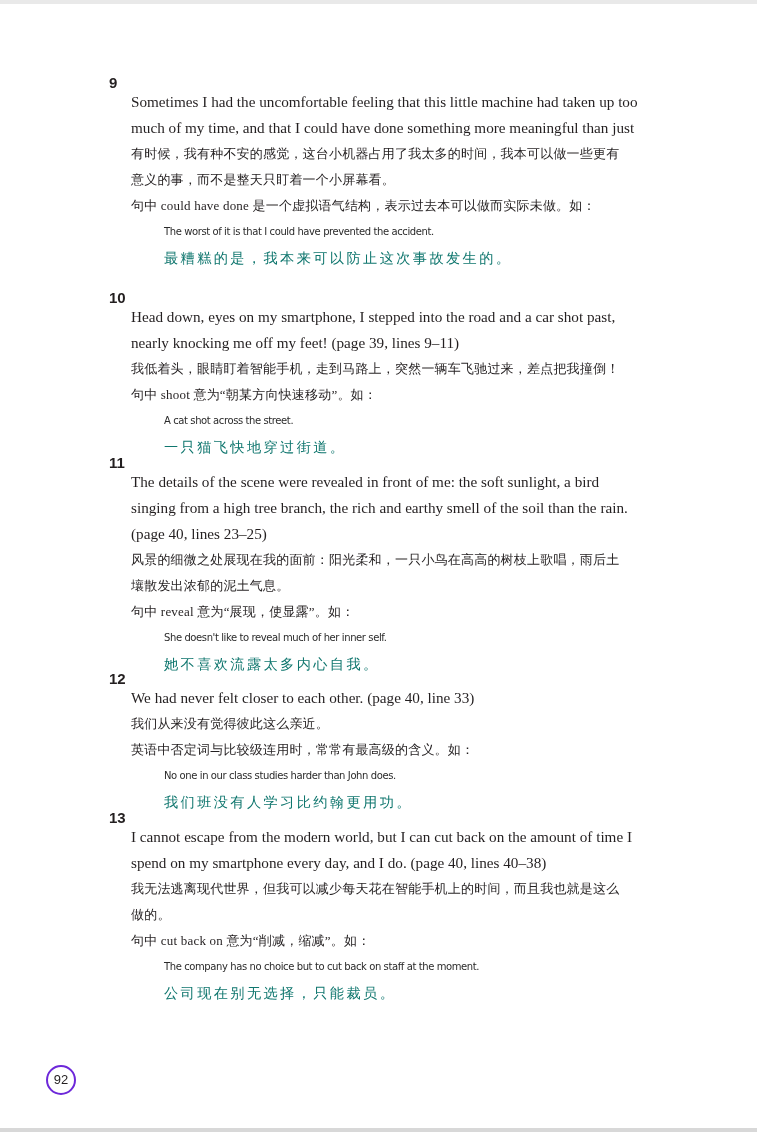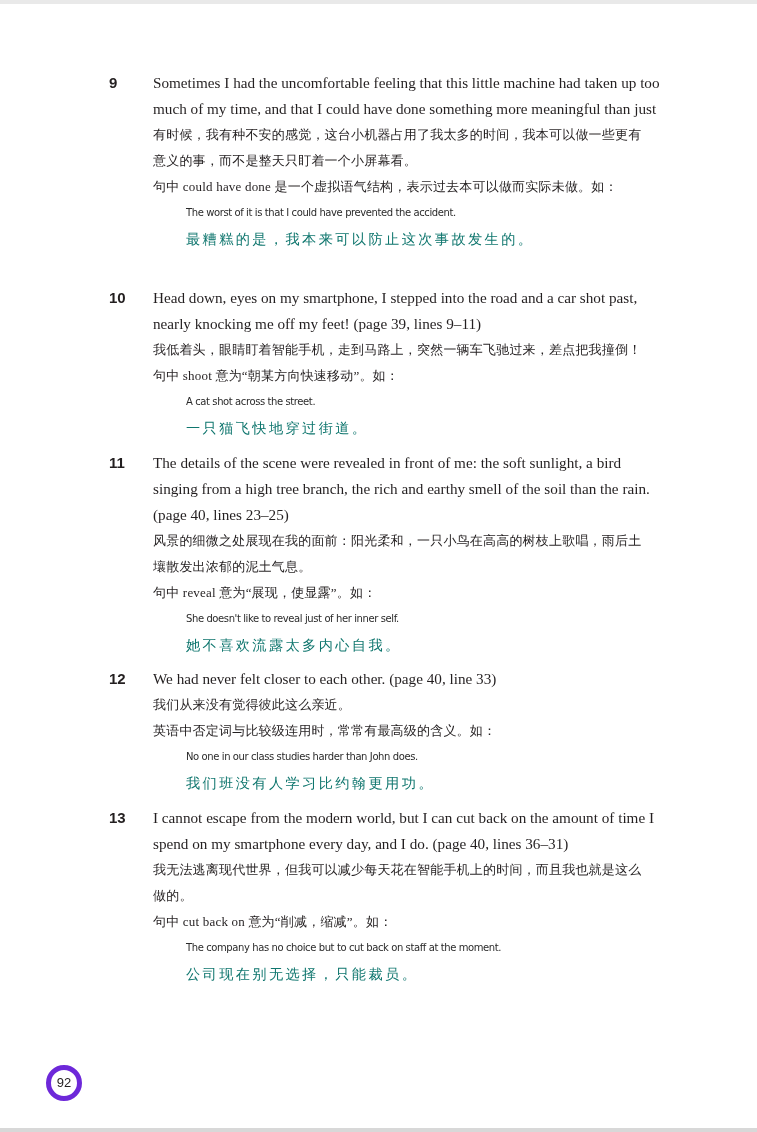--- a/index.html
+++ b/index.html
@@ -7,30 +7,30 @@
       width: 757px; height: 1132px; background: #ffffff; position: relative; overflow: hidden;
       font-family: "Liberation Serif", "DejaVu Serif", serif; color: #231f20;
     }
     .topbar { position: absolute; left: 0; top: 0; width: 757px; height: 4px; background: #e9e9e9; }
     .bottombar { position: absolute; left: 0; bottom: 0; width: 757px; height: 4px; background: #d8d8d8; }
     .entry { position: absolute; left: 0; width: 757px; }
     .num {
       position: absolute; left: 109px; top: 0;
       font-family: "Liberation Sans", "DejaVu Sans", sans-serif; font-weight: bold; font-size: 15px; line-height: 26px;
     }
-    .body { position: absolute; left: 153px; width: 545px; }
+    .body { position: absolute; left: 131px; width: 545px; margin-top: 19px; }
     .en { font-size: 15.2px; line-height: 26px; margin: 0; }
     .zh { font-size: 13px; line-height: 26px; margin: 0; letter-spacing: 0.2px; }
     .ex {
       margin: 0 0 0 33px;
       font-family: "DejaVu Sans", sans-serif; font-size: 10px; line-height: 26px; letter-spacing: -0.4px; color: #2a2a2a;
     }
     .exzh { margin: 0 0 0 33px; font-size: 14.2px; line-height: 26px; letter-spacing: 2.4px; color: #0f766e; }
     .pagenum {
-      position: absolute; left: 46px; top: 1065px; width: 26px; height: 26px; border: 5px solid #6d28d9; border-radius: 50%;
+      position: absolute; left: 46px; top: 1065px; width: 26px; height: 26px; border: 2px solid #6d28d9; border-radius: 50%;
       font-family: "Liberation Sans", "DejaVu Sans", sans-serif; font-size: 13px; line-height: 26px; text-align: center;
     }
   </style>
 </head>
 <body>
 
 <div class="topbar"></div>
 
 <div class="entry" style="top:70px;">
   <div class="num">9</div>
@@ -59,41 +59,41 @@
 
 <div class="entry" style="top:450px;">
   <div class="num">11</div>
   <div class="body">
     <p class="en">The details of the scene were revealed in front of me: the soft sunlight, a bird</p>
     <p class="en">singing from a high tree branch, the rich and earthy smell of the soil than the rain.</p>
     <p class="en">(page 40, lines 23–25)</p>
     <p class="zh">风景的细微之处展现在我的面前：阳光柔和，一只小鸟在高高的树枝上歌唱，雨后土</p>
     <p class="zh">壤散发出浓郁的泥土气息。</p>
     <p class="zh">句中 reveal 意为“展现，使显露”。如：</p>
-    <p class="ex">She doesn't like to reveal just of her inner self.</p>
+    <p class="ex">She doesn't like to reveal much of her inner self.</p>
     <p class="exzh">她不喜欢流露太多内心自我。</p>
   </div>
 </div>
 
 <div class="entry" style="top:666px;">
   <div class="num">12</div>
   <div class="body">
     <p class="en">We had never felt closer to each other. (page 40, line 33)</p>
     <p class="zh">我们从来没有觉得彼此这么亲近。</p>
     <p class="zh">英语中否定词与比较级连用时，常常有最高级的含义。如：</p>
     <p class="ex">No one in our class studies harder than John does.</p>
     <p class="exzh">我们班没有人学习比约翰更用功。</p>
   </div>
 </div>
 
 <div class="entry" style="top:805px;">
   <div class="num">13</div>
   <div class="body">
     <p class="en">I cannot escape from the modern world, but I can cut back on the amount of time I</p>
-    <p class="en">spend on my smartphone every day, and I do. (page 40, lines 36–31)</p>
+    <p class="en">spend on my smartphone every day, and I do. (page 40, lines 40–38)</p>
     <p class="zh">我无法逃离现代世界，但我可以减少每天花在智能手机上的时间，而且我也就是这么</p>
     <p class="zh">做的。</p>
     <p class="zh">句中 cut back on 意为“削减，缩减”。如：</p>
     <p class="ex">The company has no choice but to cut back on staff at the moment.</p>
     <p class="exzh">公司现在别无选择，只能裁员。</p>
   </div>
 </div>
 
 <div class="pagenum">92</div>
 <div class="bottombar"></div>

